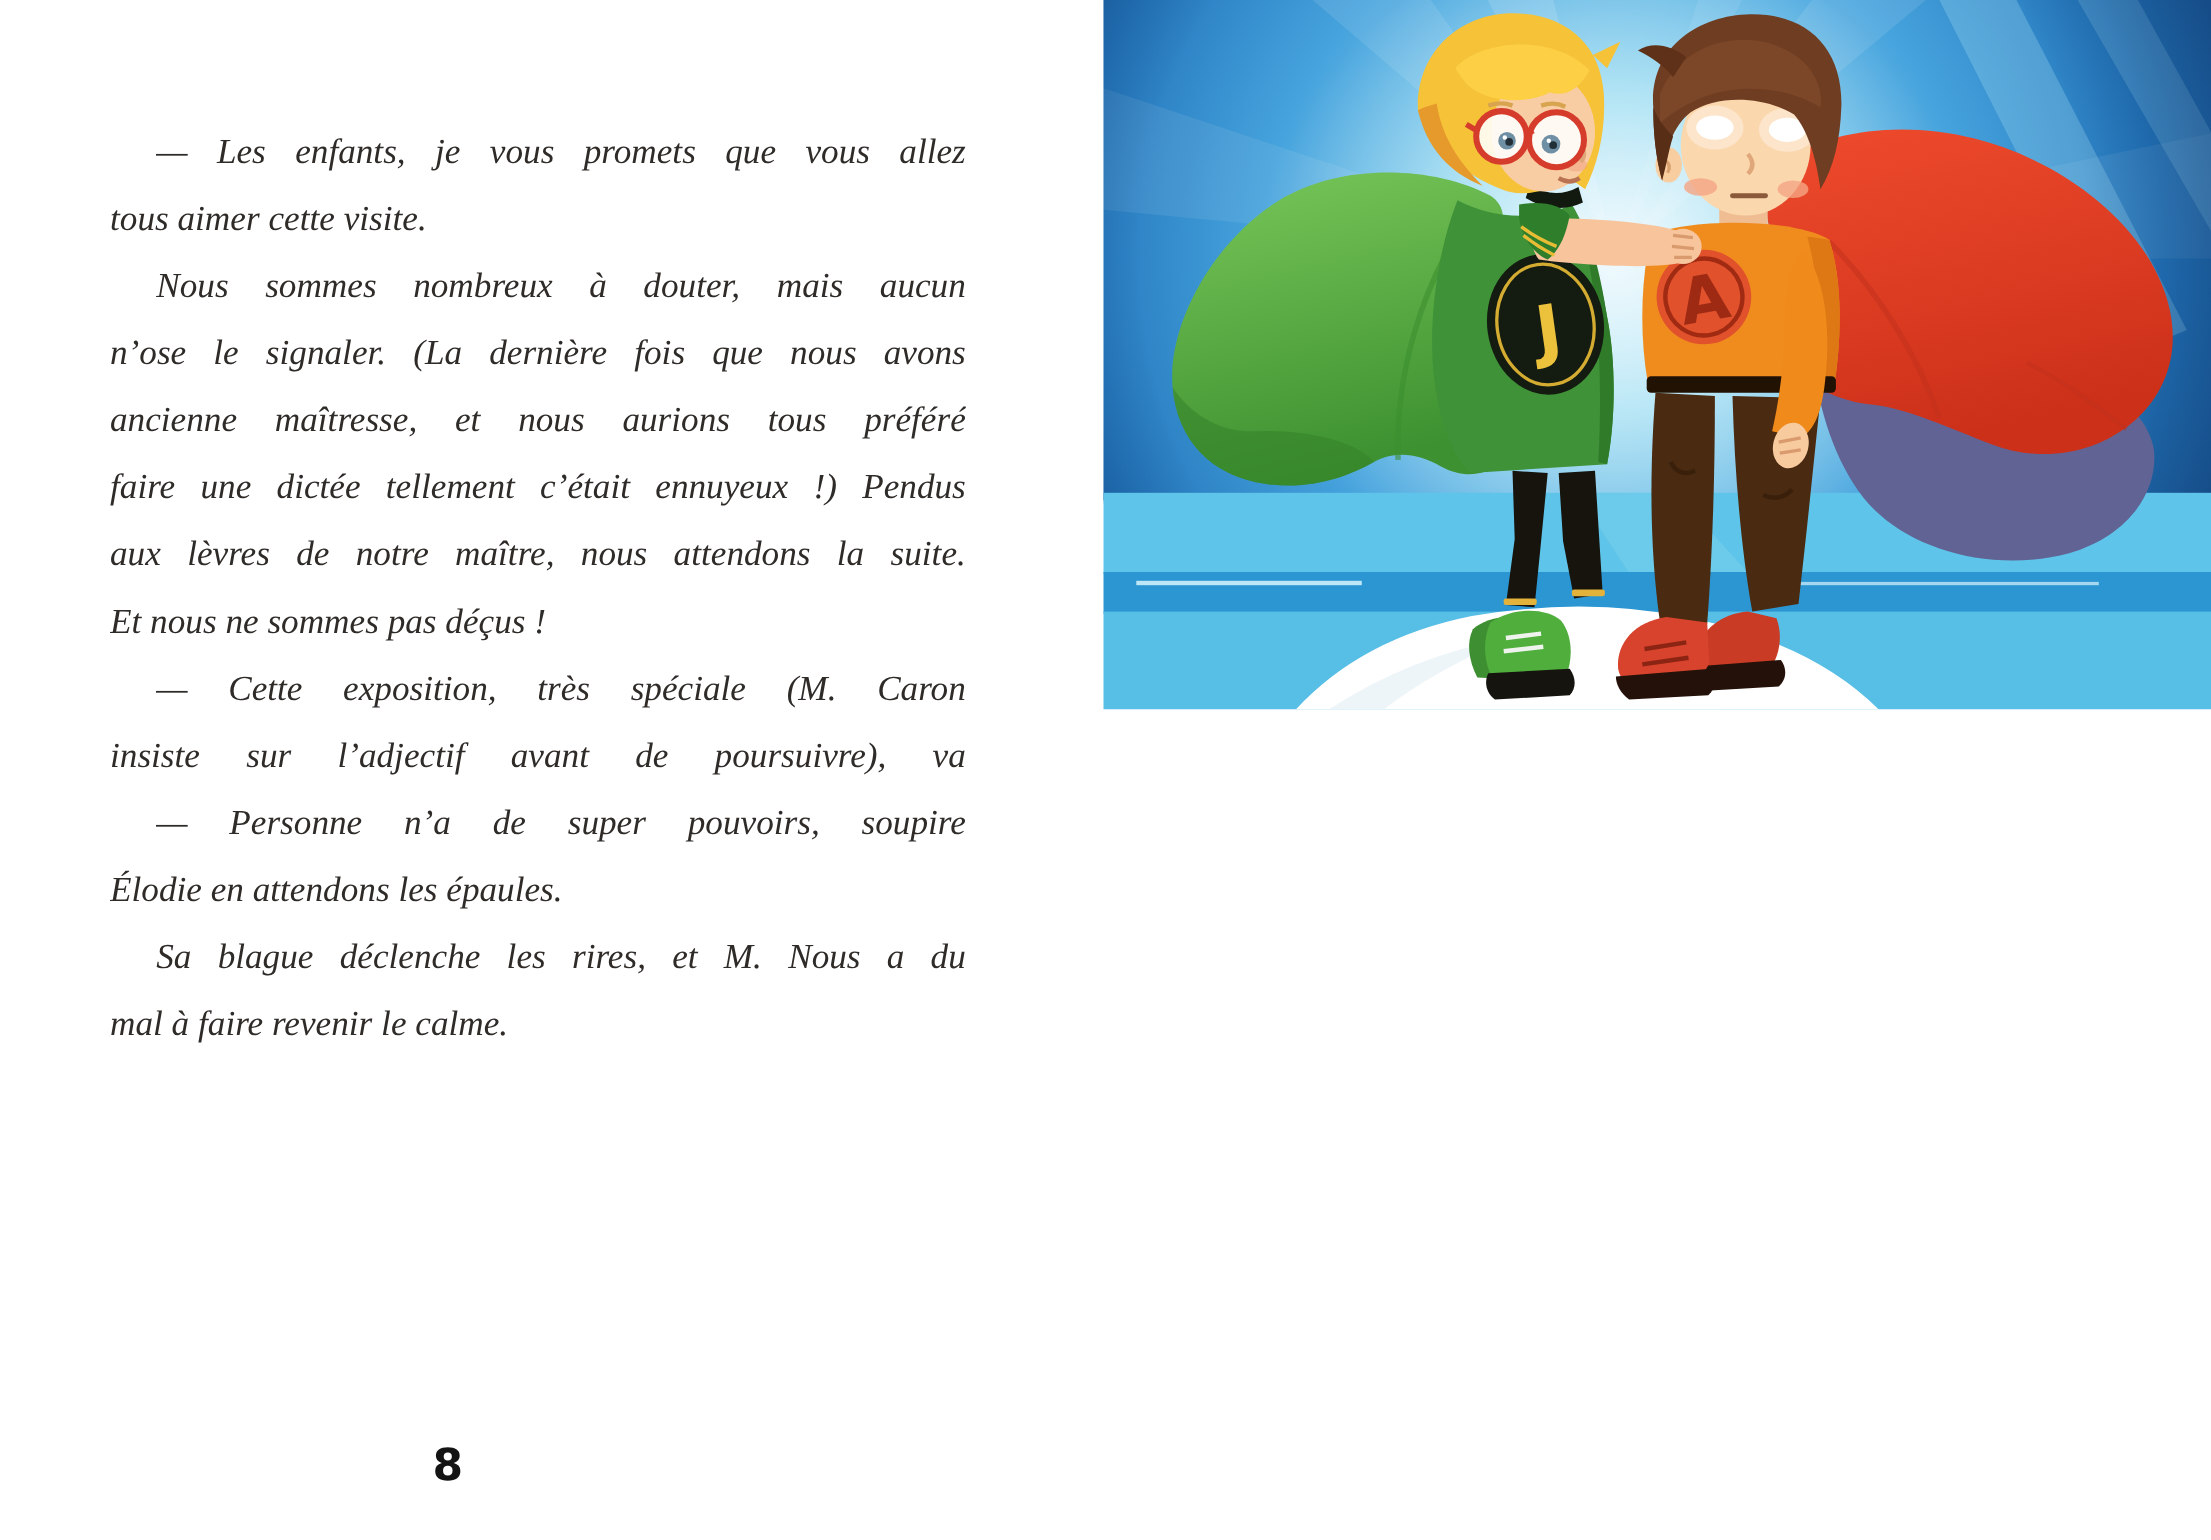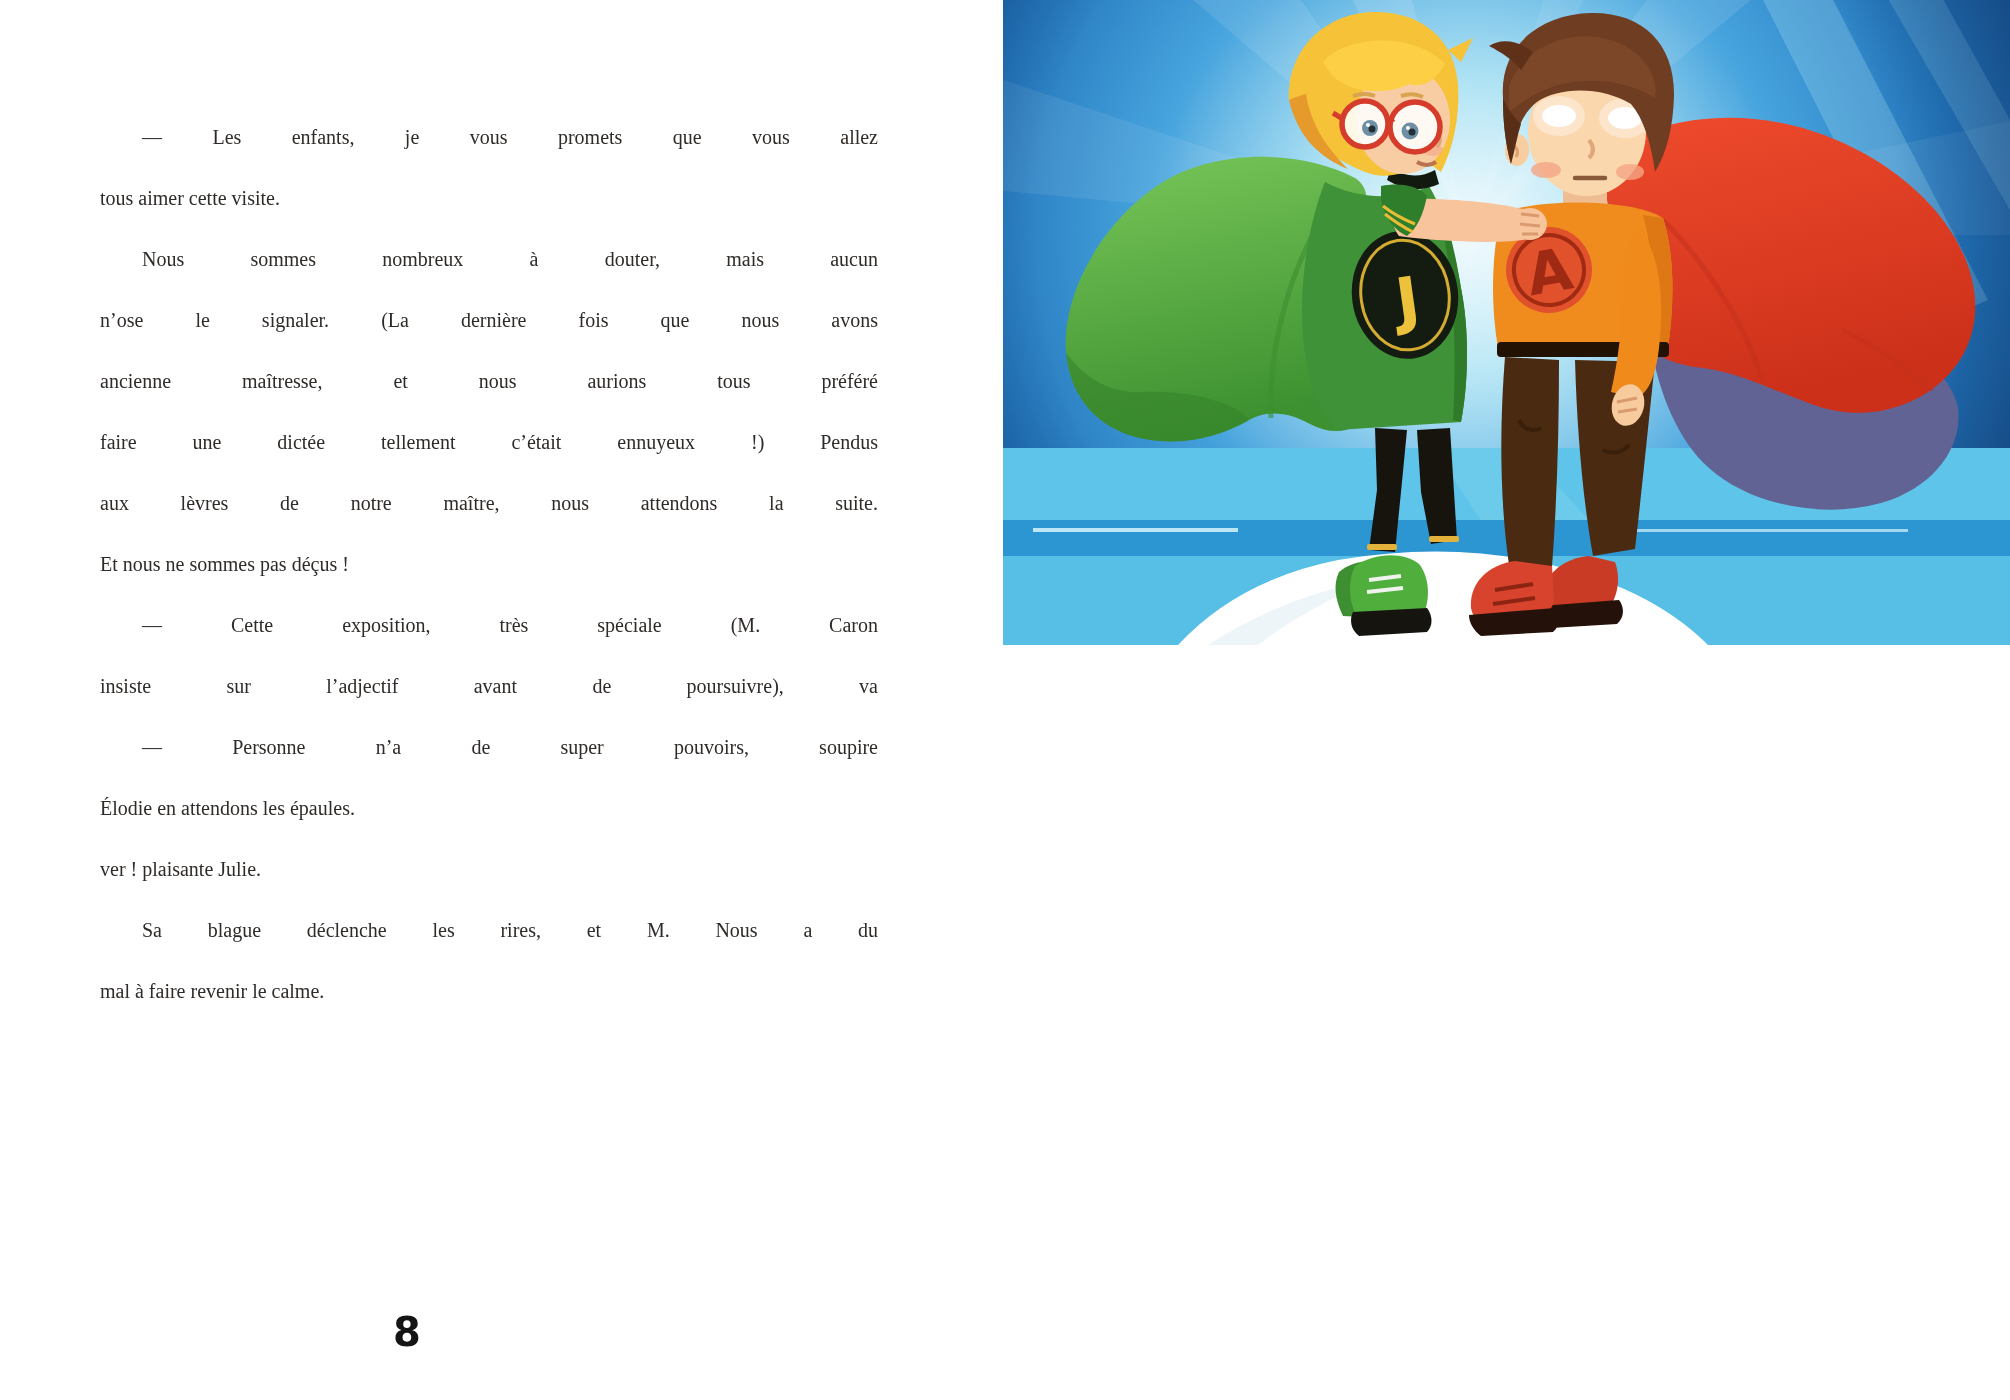--- a/index.html
+++ b/index.html
@@ -13,24 +13,25 @@
   }
   .spread{position:absolute;inset:0;}
   .page{position:absolute;top:0;height:1400px;}
   .page-left{left:0;width:1005px;}
   .page-right{left:1005px;width:1005px;}
 
   .text-block{position:absolute;}
   #left-text{left:100px;top:107px;width:778px;}
 
   .line{
-    font-size:20px;
+    font-size:32px;
     height:61px;line-height:61px;
     overflow:hidden;
     text-align:left;
+    font-style:italic;
   }
   .line.just{text-align:justify;}
   .line.just::after{content:"";display:inline-block;width:100%;height:0;}
   .line.ind{text-indent:42px;}
 
   .pagenum{
     position:absolute;
     width:100px;text-align:center;
     font-family:"DejaVu Sans", sans-serif;
     font-weight:bold;font-size:40px;line-height:44px;
@@ -52,21 +53,20 @@
         <div class="line just ind">Nous sommes nombreux à douter, mais aucun</div>
         <div class="line just">n’ose le signaler. (La dernière fois que nous avons</div>
         <div class="line just">ancienne maîtresse, et nous aurions tous préféré</div>
         <div class="line just">faire une dictée tellement c’était ennuyeux !) Pendus</div>
         <div class="line just">aux lèvres de notre maître, nous attendons la suite.</div>
         <div class="line">Et nous ne sommes pas déçus !</div>
         <div class="line just ind">— Cette exposition, très spéciale (M. Caron</div>
         <div class="line just">insiste sur l’adjectif avant de poursuivre), va</div>
         <div class="line just ind">— Personne n’a de super pouvoirs, soupire</div>
         <div class="line">Élodie en attendons les épaules.</div>
-        <div class="line">ver ! plaisante Julie.</div>
         <div class="line just ind">Sa blague déclenche les rires, et M. Nous a du</div>
         <div class="line">mal à faire revenir le calme.</div>
       </div>
     <div class="pagenum" id="pn8">8</div>
   </section>
 
   <section class="page page-right">
 
     <svg id="illu" viewBox="0 0 1007 645" preserveAspectRatio="none" role="img" aria-label="Deux enfants super-héros en capes, dos à dos sur un monticule blanc devant un ciel bleu rayonnant">
       <defs>

